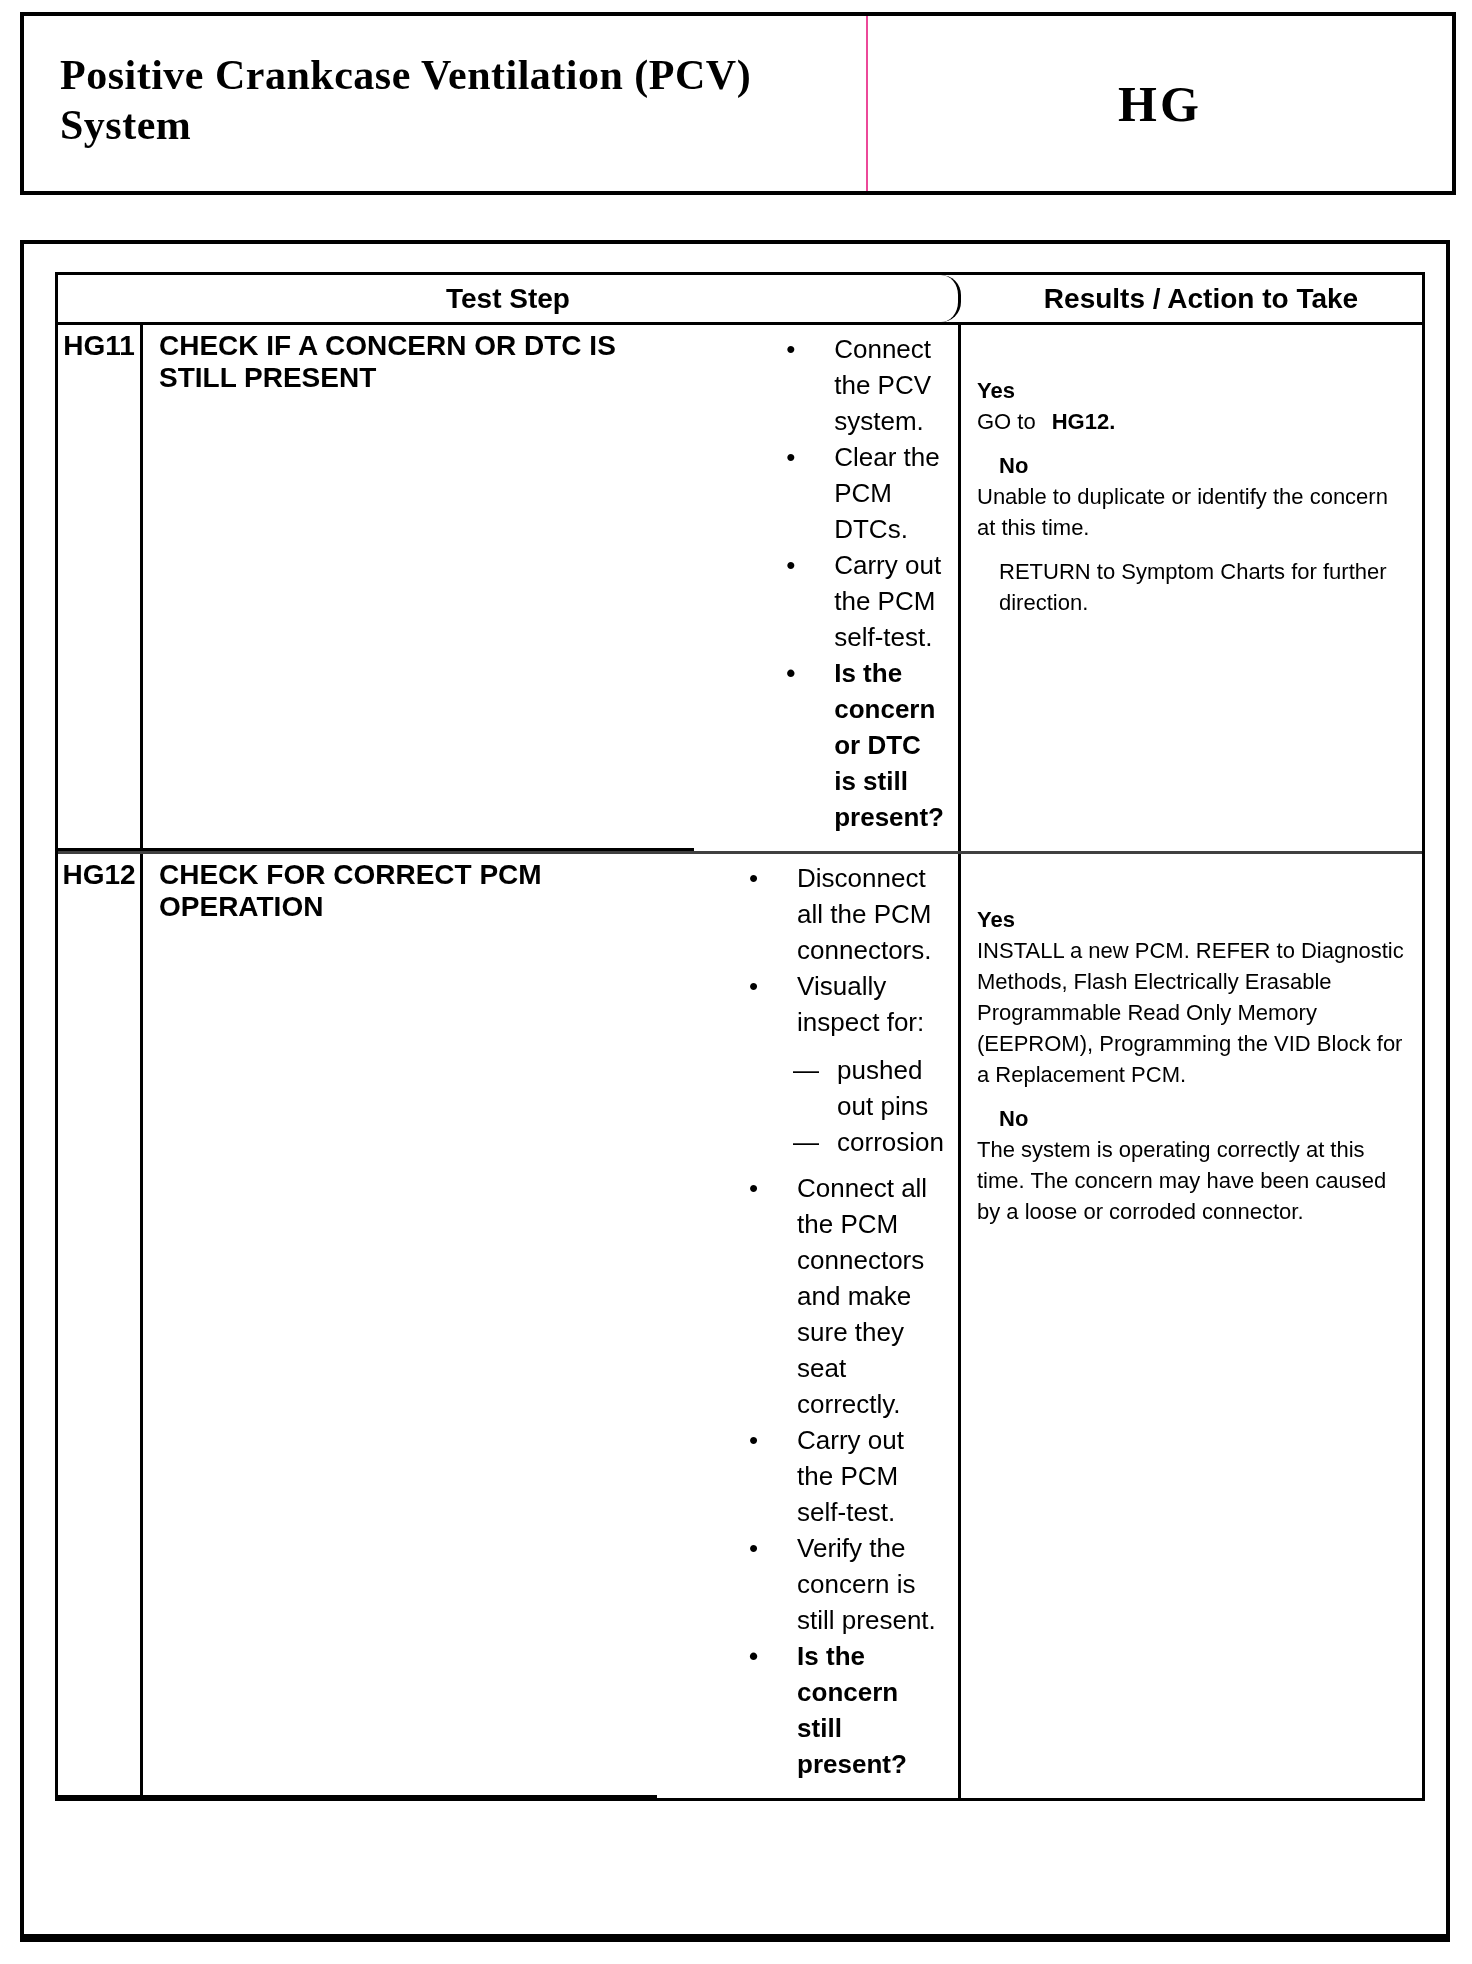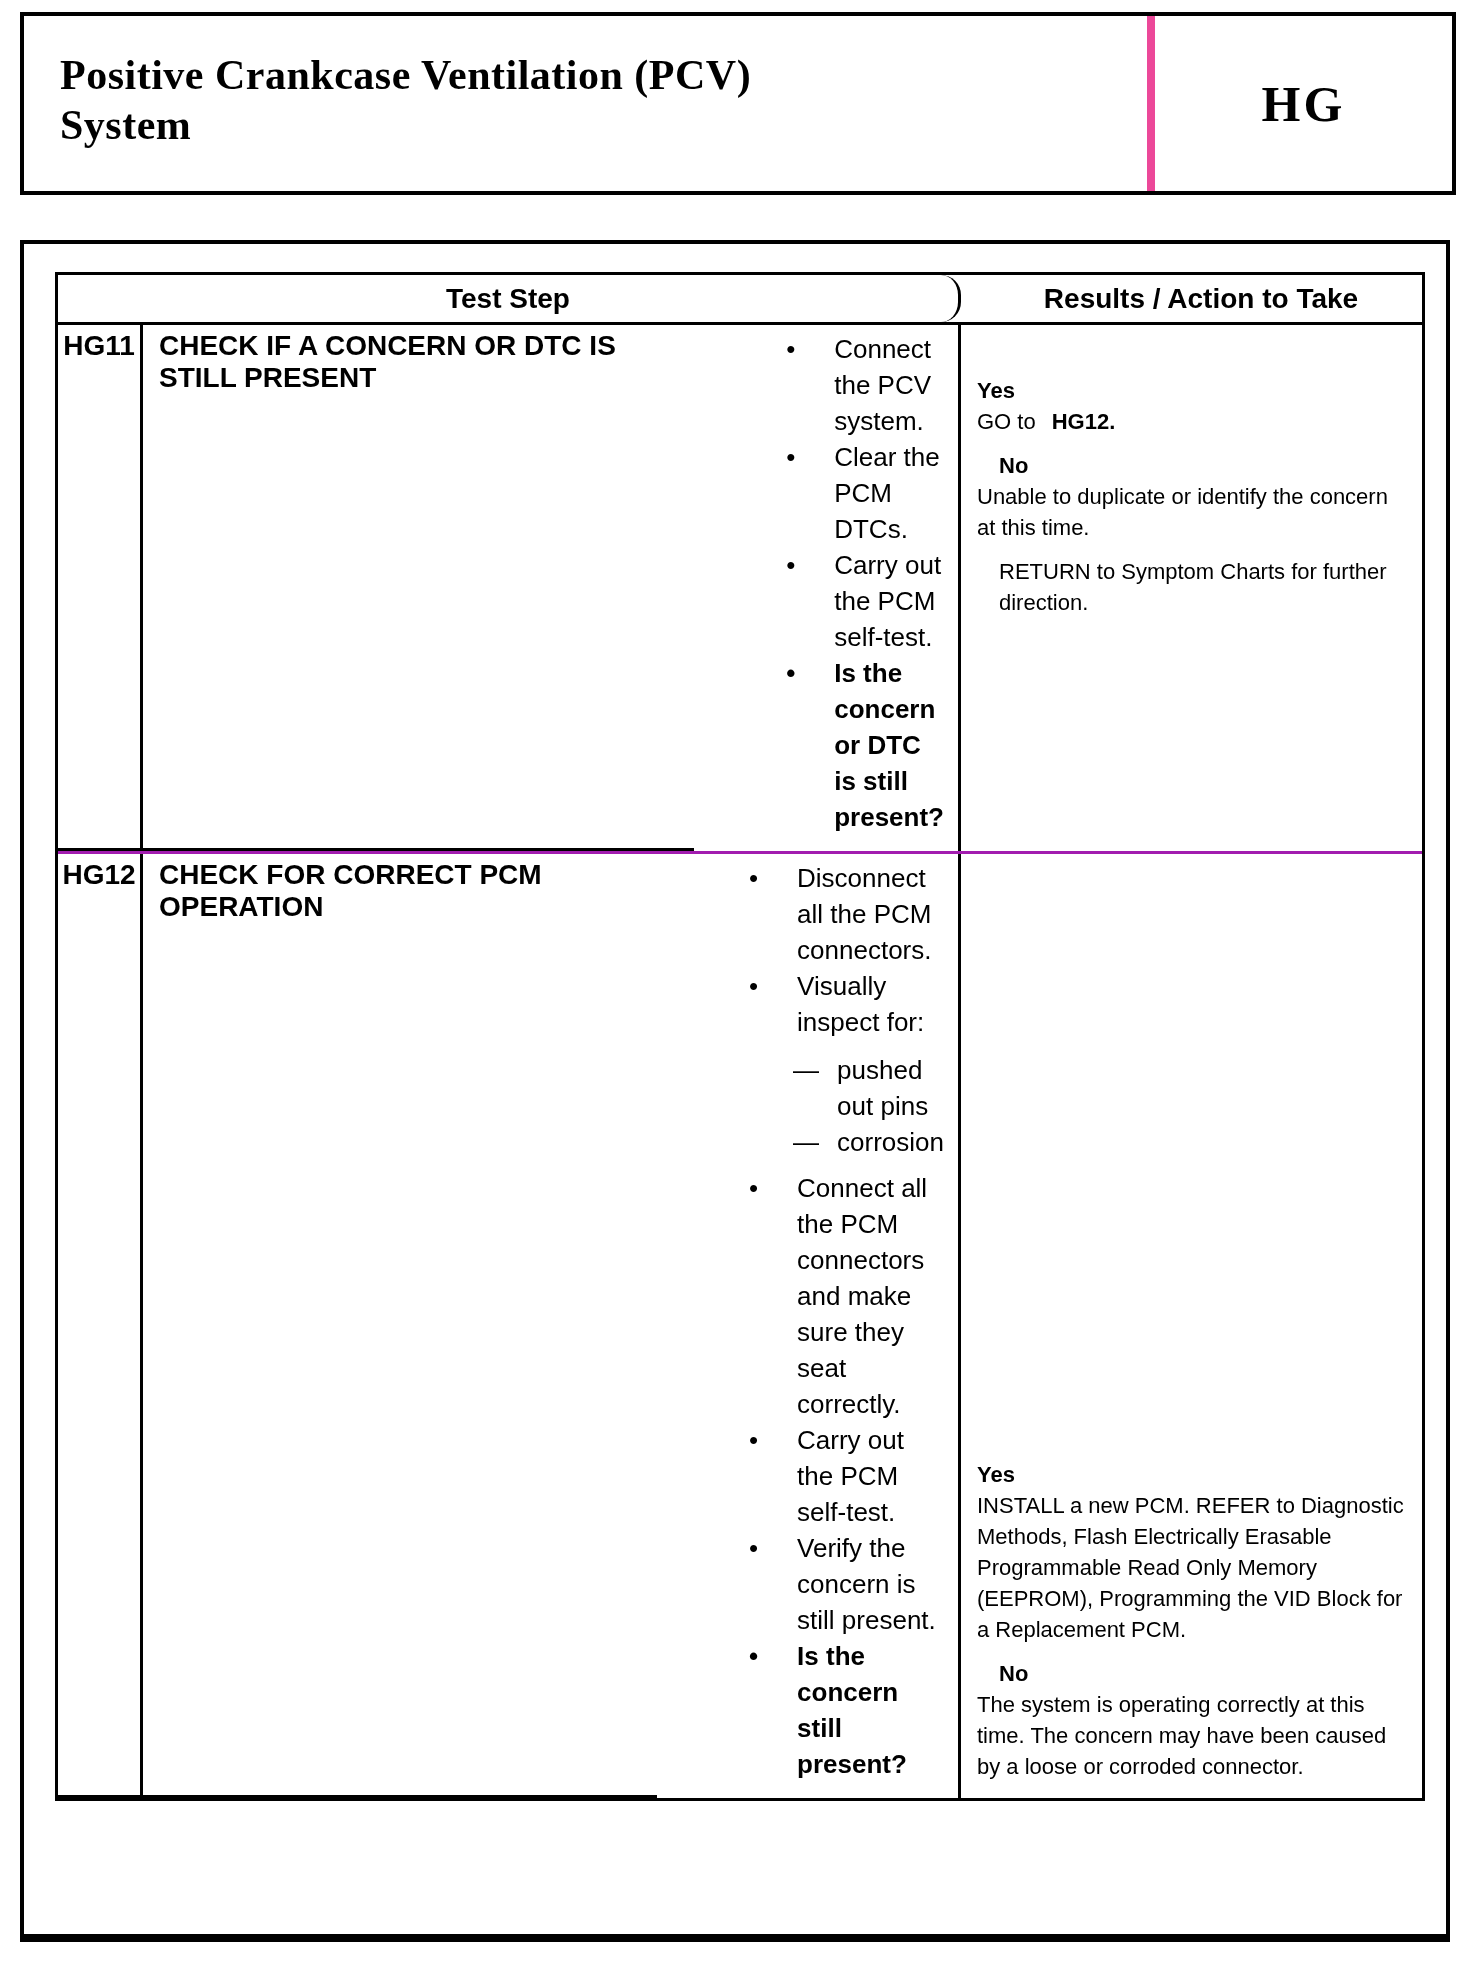--- a/index.html
+++ b/index.html
@@ -13,22 +13,22 @@
   }
 
   
   .header-box {
     position: absolute; left: 20px; top: 12px;
     width: 1428px; height: 175px;
     border: 4px solid #000;
     display: flex;
   }
   .header-left {
-    width: 1131px;
-    border-right: 8px solid #ec4899;
+    width: 844px;
+    border-right: 2px solid #ec4899;
     box-sizing: border-box;
     padding: 34px 0 16px 36px;
   }
   .page-title {
     font-family: "Liberation Serif", serif;
     font-weight: bold;
     font-size: 42px;
     line-height: 50px;
     letter-spacing: 0.5px;
   }
@@ -68,21 +68,21 @@
   .th-left {
     width: 900px;
     border-right: 3px solid #000;
     text-align: center;
     padding: 8px 0 7px 0;
     border-radius: 20px;
   }
   .th-right { flex: 1; text-align: center; padding: 8px 0 7px 11px; margin-left: 8px; }
 
   .group { display: flex; align-items: stretch; }
-  .group + .group { border-top: 3px solid #a21caf; align-items: flex-end; }
+  .group + .group { border-top: 3px solid #404040; }
   .group-hg11 { min-height: 279px; }
   .group-hg12 { min-height: 434px; }
 
   .g-left {
     width: 900px;
     border-right: 3px solid #000;
     display: flex; flex-direction: row;
   }
   .title-bar {
     display: flex;

